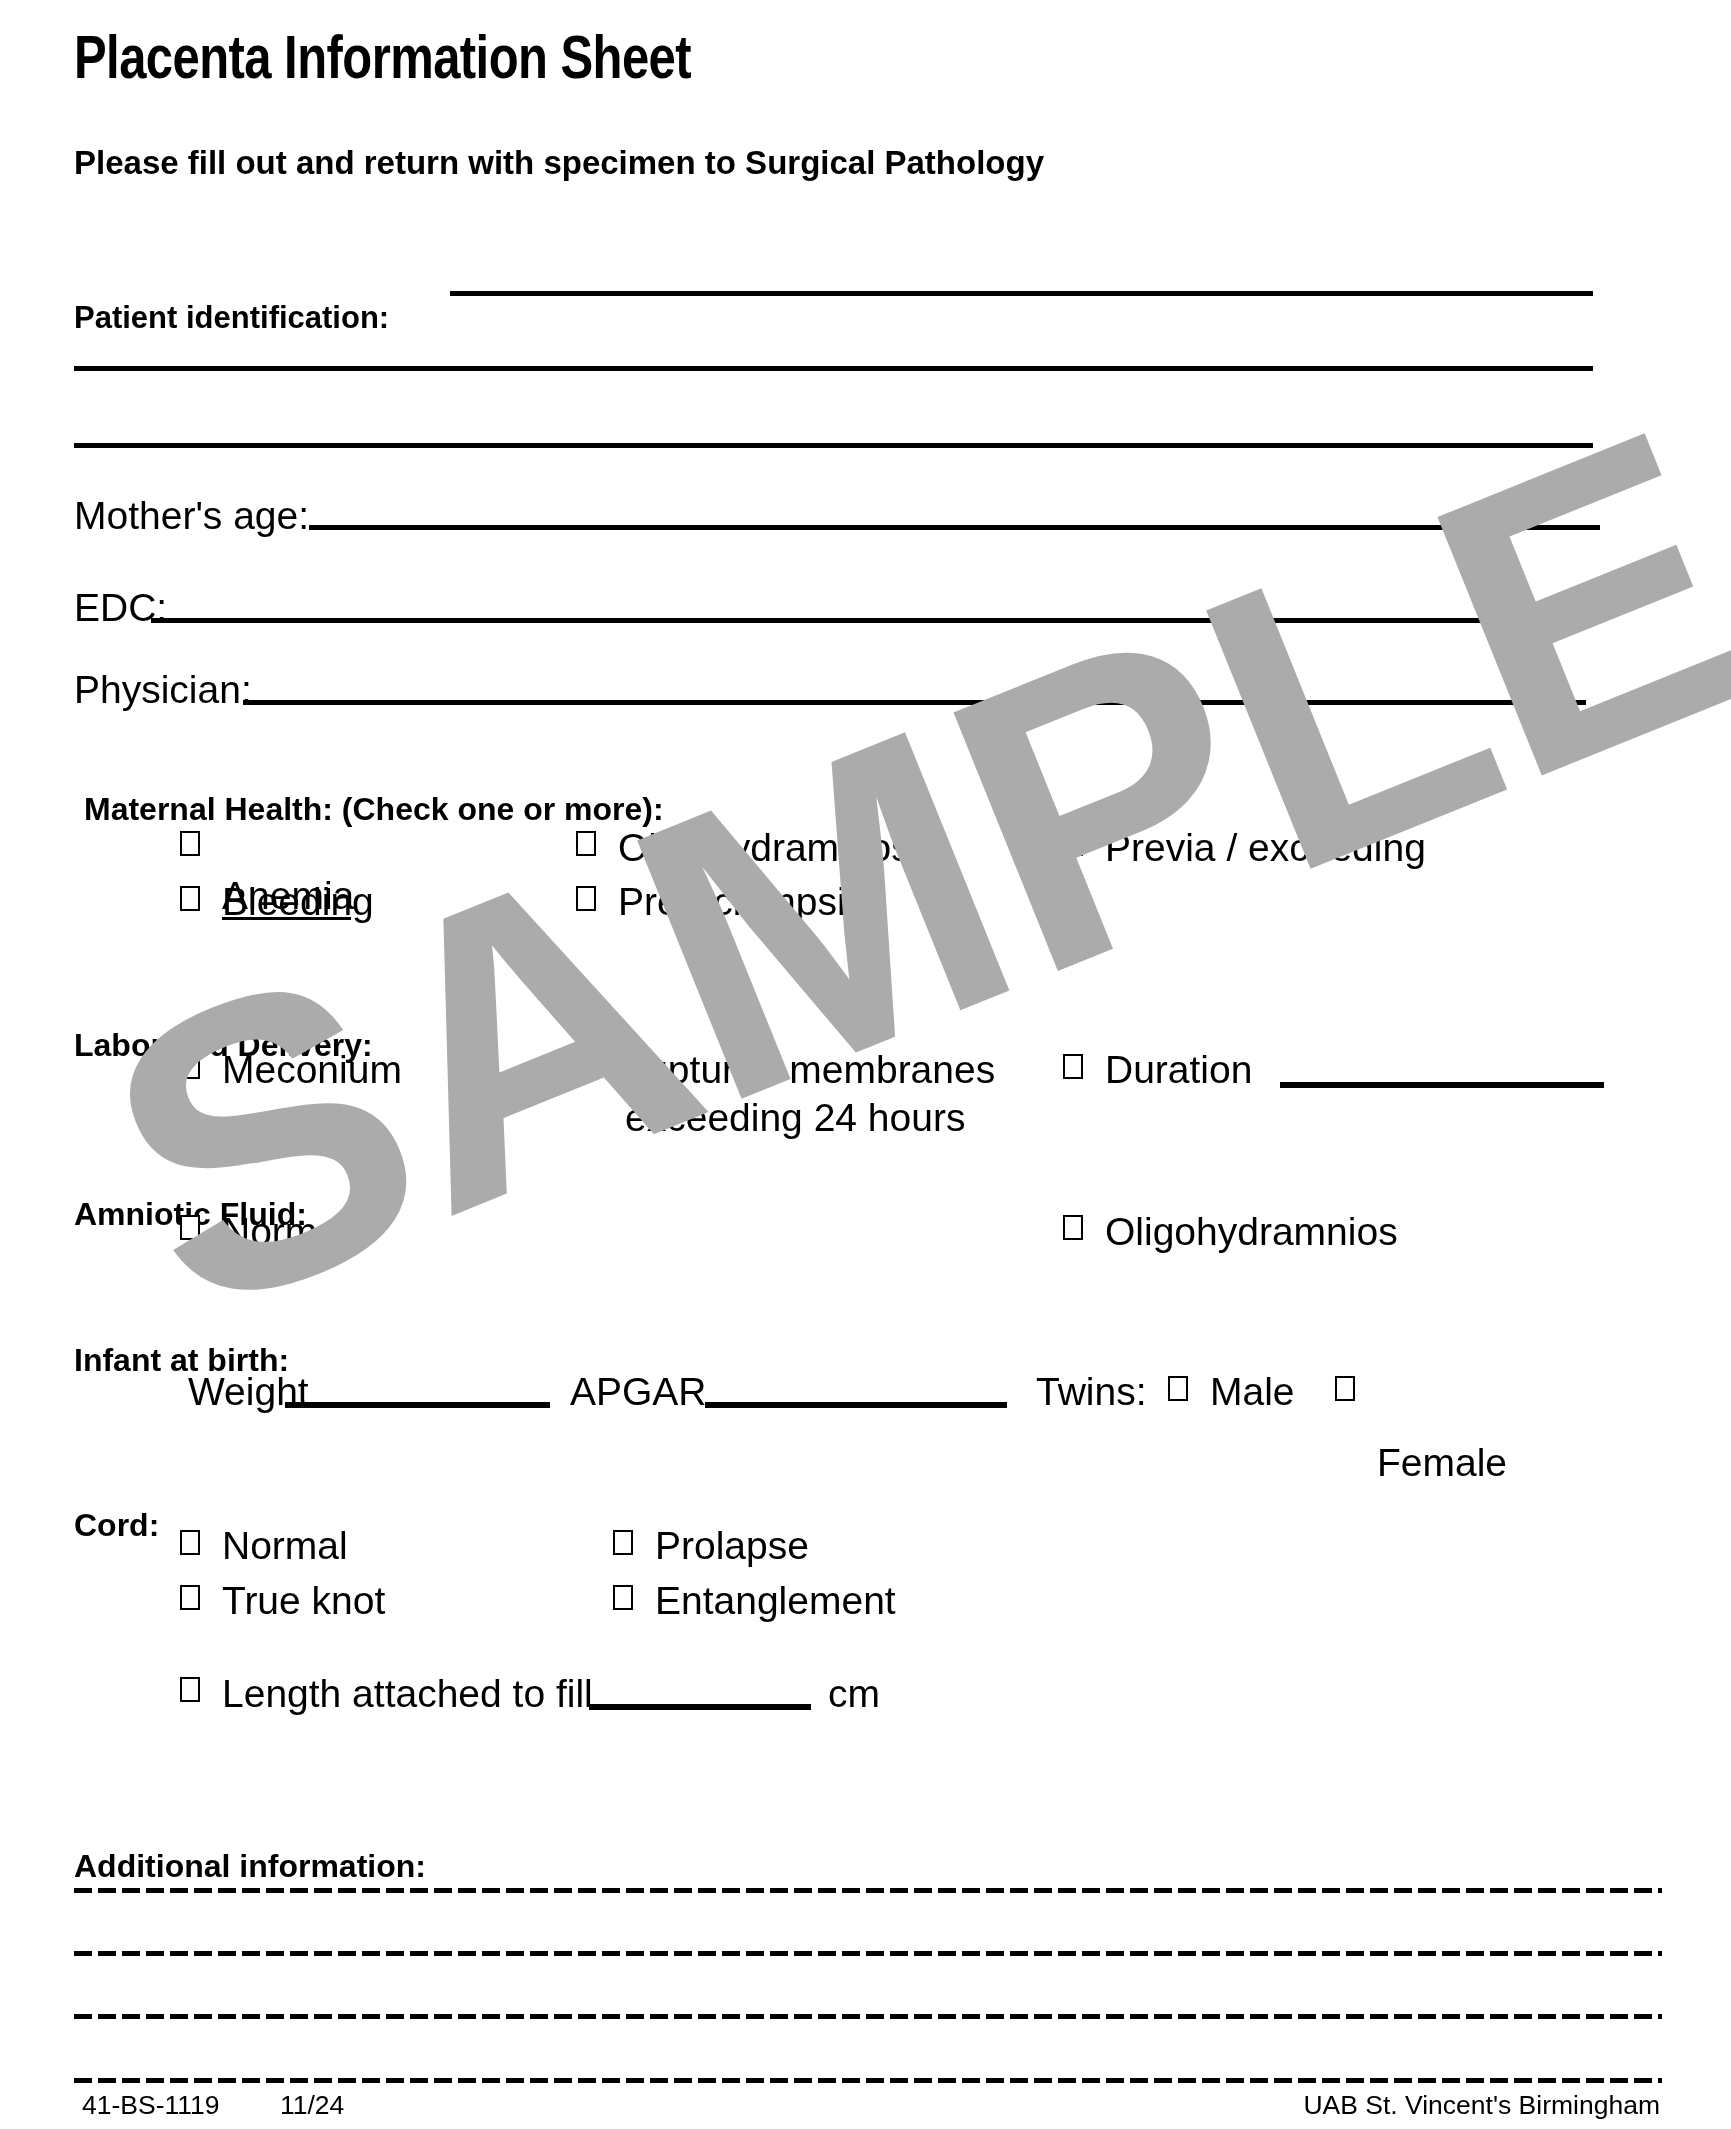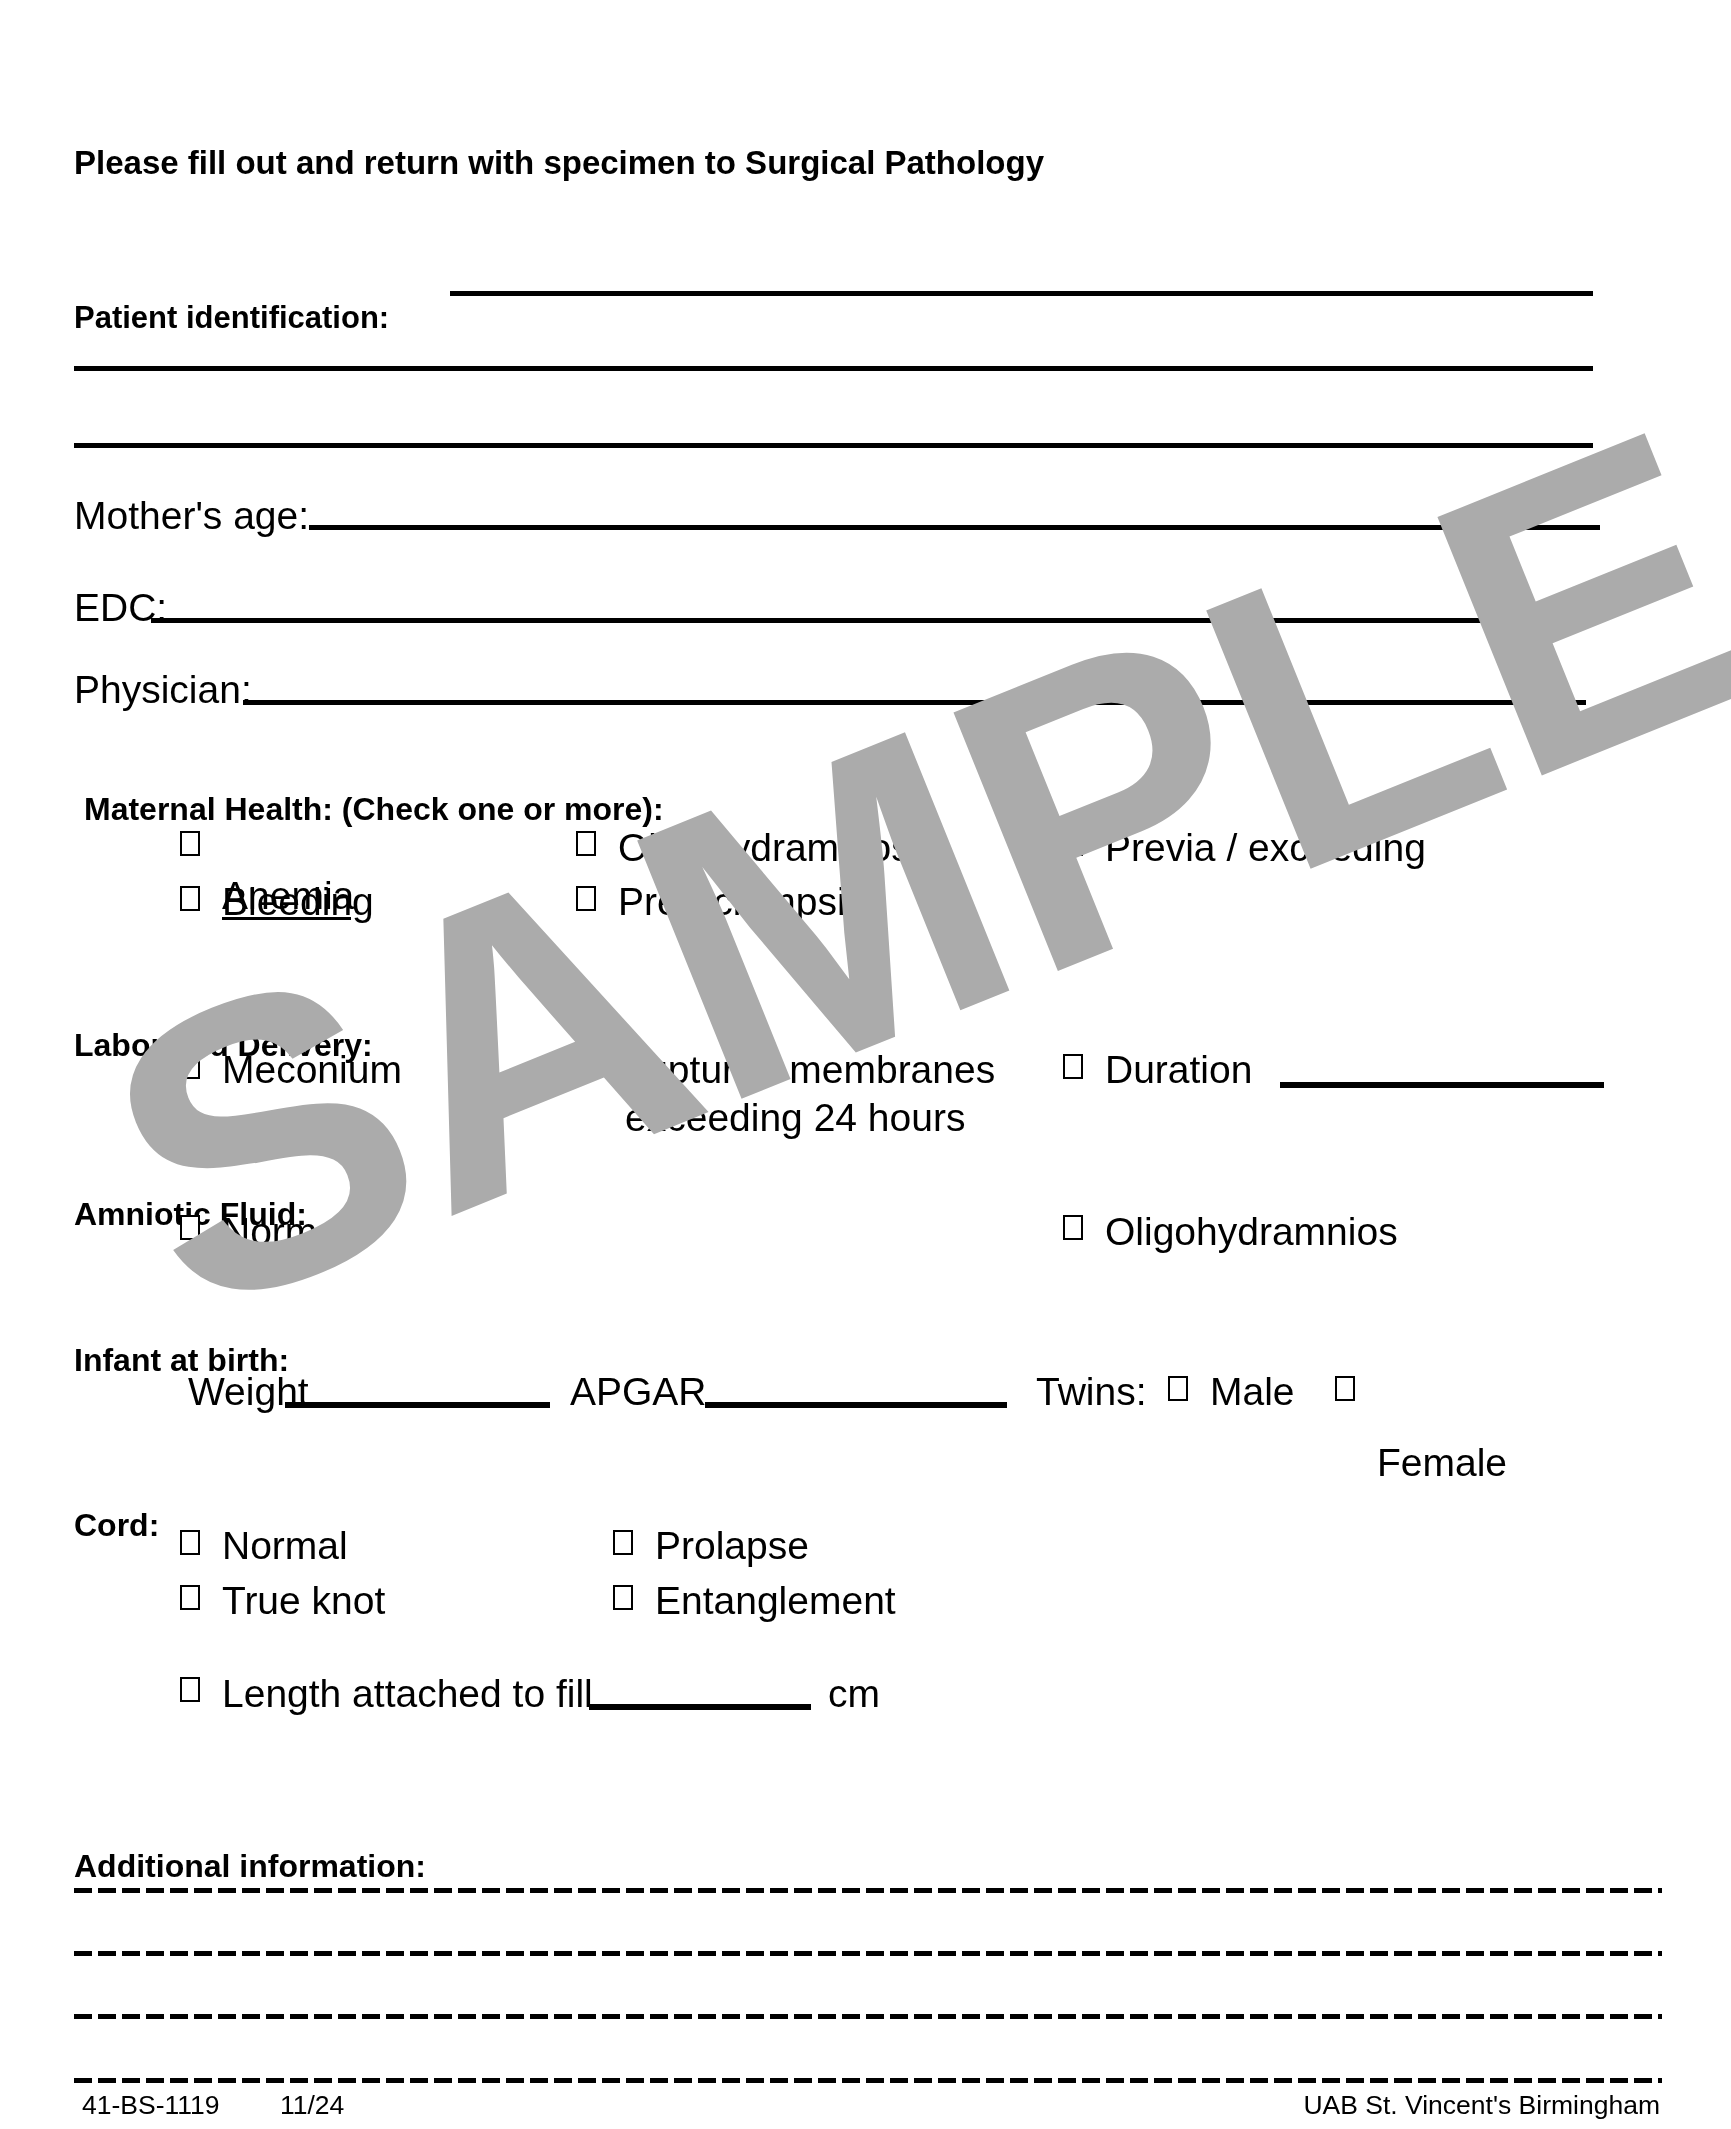--- a/index.html
+++ b/index.html
@@ -20,20 +20,23 @@
      font-size:405px;line-height:405px;font-weight:bold;letter-spacing:-2.9px;
      transform:rotate(-22deg) scaleX(1.02);transform-origin:center;
      pointer-events:none;z-index:50;}
   .footer{font-size:26.5px;}
 </style>
 </head>
 <body>
 
 <div id="page">
 
+  <div class="abs title" style="left:74px;top:20.6px;">
+    <span class="squeeze">Placenta Information Sheet</span>
+  </div>
   <div class="abs subtitle" style="left:74px;top:144px;">Please fill out and return with specimen to Surgical Pathology</div>
 
   <div class="abs hd" style="left:74px;top:259px;font-size:31px;">Patient identification:</div>
   <div class="blank" style="left:450px;top:291px;width:1143px;"></div>
   <div class="blank" style="left:74px;top:366px;width:1519px;"></div>
   <div class="blank" style="left:74px;top:443px;width:1519px;"></div>
 
   <div class="abs lbl" style="left:74px;top:494px;">Mother's age:</div>
   <div class="blank" style="left:309px;top:525px;width:1291px;"></div>
 

